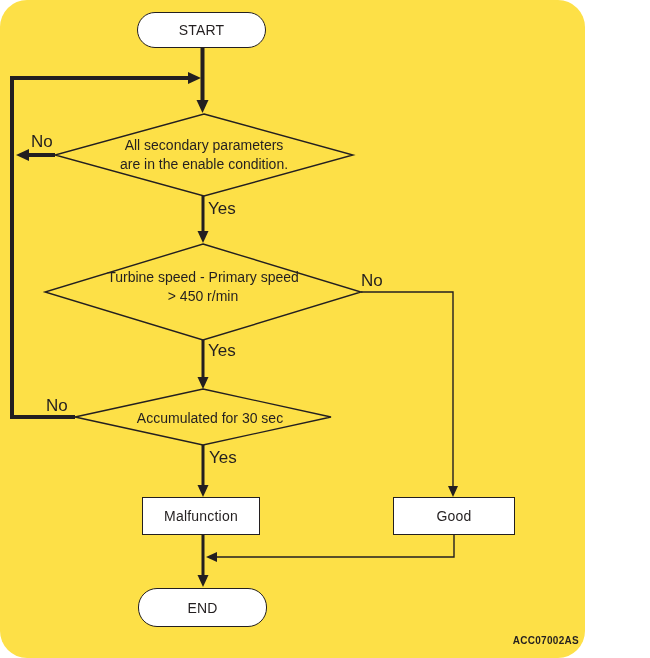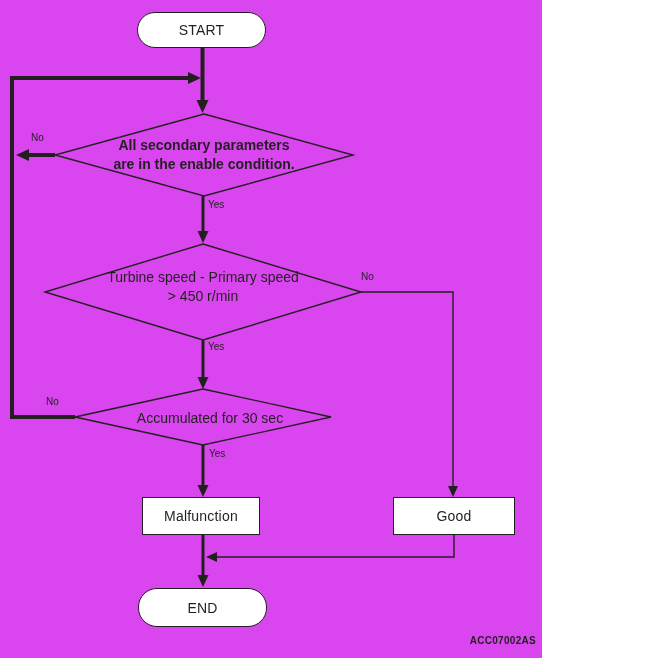--- a/index.html
+++ b/index.html
@@ -1,23 +1,24 @@
 <!DOCTYPE html>
 <html><head>
 <meta charset="utf-8">
 <style>
   html, body { margin: 0; padding: 0; background: #ffffff; }
   .canvas {
     position: relative;
-    width: 542px;
+    width: 585px;
     height: 658px;
-    background: #d946ef;
+    background: #fde047;
     font-family: "Liberation Sans", sans-serif;
     color: #231f20;
     overflow: hidden;
+    border-radius: 27px;
   }
   .layer { position: absolute; left: 0; top: 0; }
   svg { display: block; }
   .node {
     position: absolute;
     display: flex;
     align-items: center;
     justify-content: center;
     box-sizing: border-box;
     font-size: 14px;
@@ -34,21 +35,21 @@
   .diamond-text {
     position: absolute;
     text-align: center;
     font-size: 14px;
     line-height: 19px;
     background: transparent;
   }
   .diamond-text span { display: block; }
   .edge-label {
     position: absolute;
-    font-size: 10px;
+    font-size: 17px;
     background: transparent;
     white-space: nowrap;
   }
   .caption {
     position: absolute;
     right: 6px;
     top: 635px;
     font-size: 10px;
     font-weight: bold;
     letter-spacing: 0.3px;
@@ -96,21 +97,21 @@
     <polygon class="head" points="203,587 197.5,575 208.5,575"></polygon>
 
     <path class="thin" d="M454,534 L454,557 L216,557"></path>
     <polygon class="head" points="206,557 217,552 217,562"></polygon>
   </svg>
 
   <div class="node terminal" style="left:137px; top:12px; width:129px; height:36px;">
     <span>START</span>
   </div>
 
-  <div class="diamond-text" style="left:54px; top:136px; width:300px;font-weight:bold;">
+  <div class="diamond-text" style="left:54px; top:136px; width:300px;">
     <span>All secondary parameters</span>
     <span>are in the enable condition.</span>
   </div>
 
   <div class="diamond-text" style="left:53px; top:268px; width:300px;">
     <span>Turbine speed - Primary speed</span>
     <span>&gt; 450 r/min</span>
   </div>
 
   <div class="diamond-text" style="left:60px; top:409px; width:300px;">

